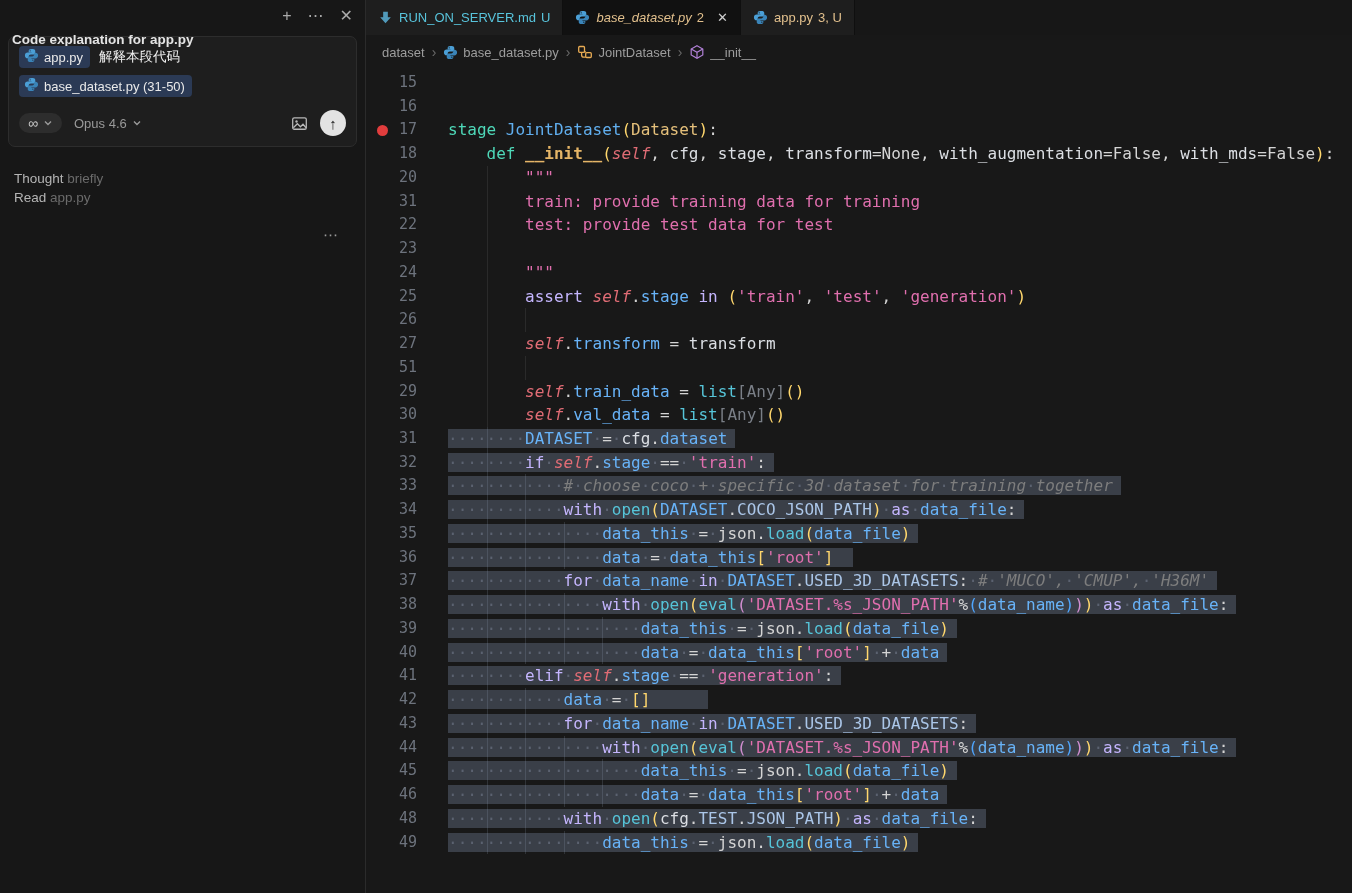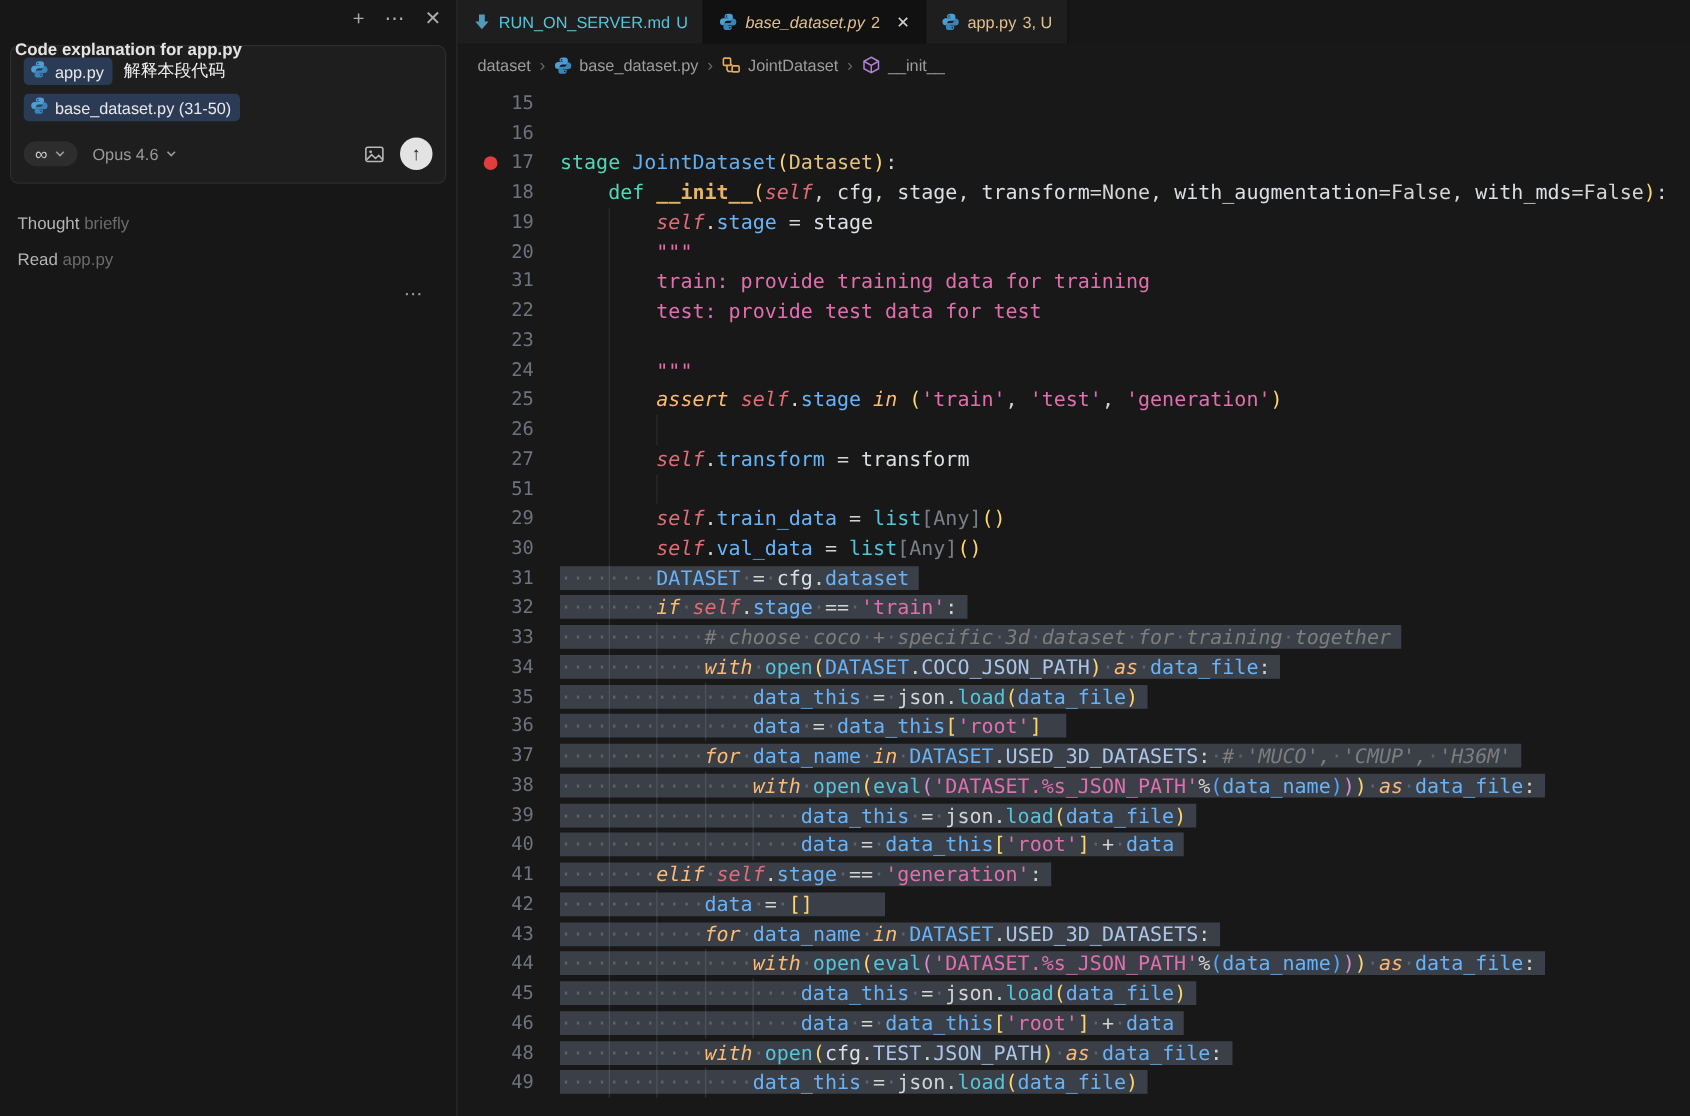--- a/index.html
+++ b/index.html
@@ -14,21 +14,21 @@
   .composer { margin:4px 8px 0 8px; background:#1e1e1e; border:1px solid #2d2d2d; border-radius:7px; padding:9px 10px 10px 10px; }
   .crow { display:flex; align-items:center; }
   .crow + .crow { margin-top:7px; }
   .chip { display:inline-flex; align-items:center; gap:5px; background:#2b3a55; border-radius:4px; padding:2px 7px 2px 5px; color:#e9e9e9; font-size:13px; white-space:nowrap; }
   .prompt { color:#f0f0f0; font-size:13.5px; margin-left:9px; }
   .ctrl { display:flex; align-items:center; margin-top:13px; gap:12px; }
   .pill { display:inline-flex; align-items:center; gap:5px; background:#2d2d2d; border-radius:13px; padding:3px 9px; color:#c9c9c9; font-size:14px; line-height:1; }
   .model { display:inline-flex; align-items:center; gap:5px; color:#999; font-size:13px; }
   .spacer { flex:1; }
   .send { width:26px; height:26px; border-radius:50%; background:#e3e3e3; color:#1d1d1d; display:flex; align-items:center; justify-content:center; font-size:15px; font-weight:700; }
-  .steps { padding:24px 14px 0 14px; display:flex; flex-direction:column; gap:14px; font-size:13.5px; }
+  .steps { padding:24px 14px 0 14px; display:flex; flex-direction:column; gap:4px; font-size:13.5px; }
   .act { color:#b5b5b5; }
   .det { color:#6b6b6b; }
   .overflow { position:absolute; right:26px; top:226px; color:#9a9a9a; font-size:15px; letter-spacing:1px; }
 
   
   .epane { flex:1; display:flex; flex-direction:column; background:#181818; min-width:0; }
   .tabbar { height:35px; background:#171717; display:flex; align-items:stretch; }
   .tab { display:flex; align-items:center; gap:6px; padding:0 12px; background:#1e1e1e; border-right:1px solid #0f0f0f; font-size:13px; white-space:nowrap; cursor:pointer; }
   .tab.active { background:#111111; }
   .tab .lbl.pycol, .tab .sfx.pycol { color:#e2c08d; }
@@ -36,32 +36,32 @@
   .tab.active .lbl { font-style:italic; }
   .tab .sfx { margin-left:-1px; }
   .tab .cls { color:#d0d0d0; font-size:13px; margin-left:7px; }
   .crumbs { height:34px; display:flex; align-items:center; padding:0 16px; gap:7px; background:#181818; font-size:13px; color:#9d9d9d; }
   .crumbs .sep { color:#6a6a6a; font-size:14px; }
   .crumbs .bc { display:inline-flex; align-items:center; gap:5px; cursor:pointer; }
 
   .codearea { position:relative; flex:1; overflow:hidden; padding-top:2px;
               font-family:"DejaVu Sans Mono",monospace; font-size:16px; }
   .ln { position:relative; height:23.74px; line-height:23.74px; white-space:pre; }
-  .gut { position:absolute; left:12px; top:0; width:82px; height:100%; }
+  .gut { position:absolute; left:2px; top:0; width:82px; height:100%; }
   .num { position:absolute; right:33px; font-size:15px; color:#6d737d; }
   .bp { position:absolute; left:9px; top:6.5px; width:11px; height:11px; border-radius:50%; background:#e13d3d; }
   .cl { position:absolute; left:82px; top:0; white-space:pre; }
   .guide { position:absolute; top:0; width:1px; height:23.74px; background:#2a2a2a; }
   .guide.gs { background:rgba(160,175,200,0.18); }
   .hl { background:#3a3f48; }
   .ws { color:#5b6270; }
 
   
   .tk-t { color:#d4d4d4; } .tk-o { color:#d4d4d4; }
-  .tk-k { color:#fdba74; font-style:italic; }
+  .tk-k { color:#c4b5fd; }
   .tk-d { color:#4ed8b8; }
   .tk-c { color:#61afef; }
   .tk-C { color:#e5c07b; }
   .tk-m { color:#e5b567; font-weight:700; }
   .tk-s { color:#e06c75; font-style:italic; }
   .tk-p { color:#dcdfe4; }
   .tk-v { color:#68b3f8; }
   .tk-P { color:#abc6e8; }
   .tk-f { color:#56c4d8; }
   .tk-S { color:#e06fae; }
@@ -211,21 +211,20 @@
             </svg>
           </span>
           <span>__init__</span>
         </span>
       </div>
     <div class="codearea">
         <div class="ln"><div class="gut"><span class="num">15</span></div><div class="cl"></div></div>
         <div class="ln"><div class="gut"><span class="num">16</span></div><div class="cl"></div></div>
         <div class="ln"><div class="gut"><span class="bp"></span><span class="num">17</span></div><div class="cl"><span class="tk-d">stage</span><span class="tk-t"> </span><span class="tk-c">JointDataset</span><span class="tk-y">(</span><span class="tk-C">Dataset</span><span class="tk-y">)</span><span class="tk-t">:</span></div></div>
         <div class="ln"><div class="gut"><span class="num">18</span></div><div class="cl"><span class="tk-t">    </span><span class="tk-d">def</span><span class="tk-t"> </span><span class="tk-m">__init__</span><span class="tk-y">(</span><span class="tk-s">self</span><span class="tk-t">, </span><span class="tk-p">cfg</span><span class="tk-t">, </span><span class="tk-p">stage</span><span class="tk-t">, </span><span class="tk-p">transform</span><span class="tk-o">=</span><span class="tk-t">None</span><span class="tk-t">, </span><span class="tk-p">with_augmentation</span><span class="tk-o">=</span><span class="tk-t">False</span><span class="tk-t">, </span><span class="tk-p">with_mds</span><span class="tk-o">=</span><span class="tk-t">False</span><span class="tk-y">)</span><span class="tk-t">:</span></div></div>
-        <div class="ln"><div class="gut"><span class="num">19</span></div><div class="cl"><span class="guide" style="left: 38.56px;"></span><span class="tk-t">        </span><span class="tk-s">self</span><span class="tk-t">.</span><span class="tk-v">stage</span><span class="tk-o"> = </span><span class="tk-p">stage</span></div></div>
         <div class="ln"><div class="gut"><span class="num">20</span></div><div class="cl"><span class="guide" style="left: 38.56px;"></span><span class="tk-t">        </span><span class="tk-S">"""</span></div></div>
         <div class="ln"><div class="gut"><span class="num">31</span></div><div class="cl"><span class="guide" style="left: 38.56px;"></span><span class="tk-t">        </span><span class="tk-S">train: provide training data for training</span></div></div>
         <div class="ln"><div class="gut"><span class="num">22</span></div><div class="cl"><span class="guide" style="left: 38.56px;"></span><span class="tk-t">        </span><span class="tk-S">test: provide test data for test</span></div></div>
         <div class="ln"><div class="gut"><span class="num">23</span></div><div class="cl"><span class="guide" style="left: 38.56px;"></span><span class="tk-t">        </span></div></div>
         <div class="ln"><div class="gut"><span class="num">24</span></div><div class="cl"><span class="guide" style="left: 38.56px;"></span><span class="tk-t">        </span><span class="tk-S">"""</span></div></div>
         <div class="ln"><div class="gut"><span class="num">25</span></div><div class="cl"><span class="guide" style="left: 38.56px;"></span><span class="tk-t">        </span><span class="tk-k">assert</span><span class="tk-t"> </span><span class="tk-s">self</span><span class="tk-t">.</span><span class="tk-v">stage</span><span class="tk-t"> </span><span class="tk-k">in</span><span class="tk-t"> </span><span class="tk-y">(</span><span class="tk-S">'train'</span><span class="tk-t">, </span><span class="tk-S">'test'</span><span class="tk-t">, </span><span class="tk-S">'generation'</span><span class="tk-y">)</span></div></div>
         <div class="ln"><div class="gut"><span class="num">26</span></div><div class="cl"><span class="guide" style="left: 38.56px;"></span><span class="guide" style="left: 77.12px;"></span></div></div>
         <div class="ln"><div class="gut"><span class="num">27</span></div><div class="cl"><span class="guide" style="left: 38.56px;"></span><span class="tk-t">        </span><span class="tk-s">self</span><span class="tk-t">.</span><span class="tk-v">transform</span><span class="tk-o"> = </span><span class="tk-p">transform</span></div></div>
         <div class="ln"><div class="gut"><span class="num">51</span></div><div class="cl"><span class="guide" style="left: 38.56px;"></span><span class="guide" style="left: 77.12px;"></span></div></div>
         <div class="ln"><div class="gut"><span class="num">29</span></div><div class="cl"><span class="guide" style="left: 38.56px;"></span><span class="tk-t">        </span><span class="tk-s">self</span><span class="tk-t">.</span><span class="tk-v">train_data</span><span class="tk-o"> = </span><span class="tk-f">list</span><span class="tk-g">[</span><span class="tk-g">Any</span><span class="tk-g">]</span><span class="tk-y">(</span><span class="tk-y">)</span></div></div>

